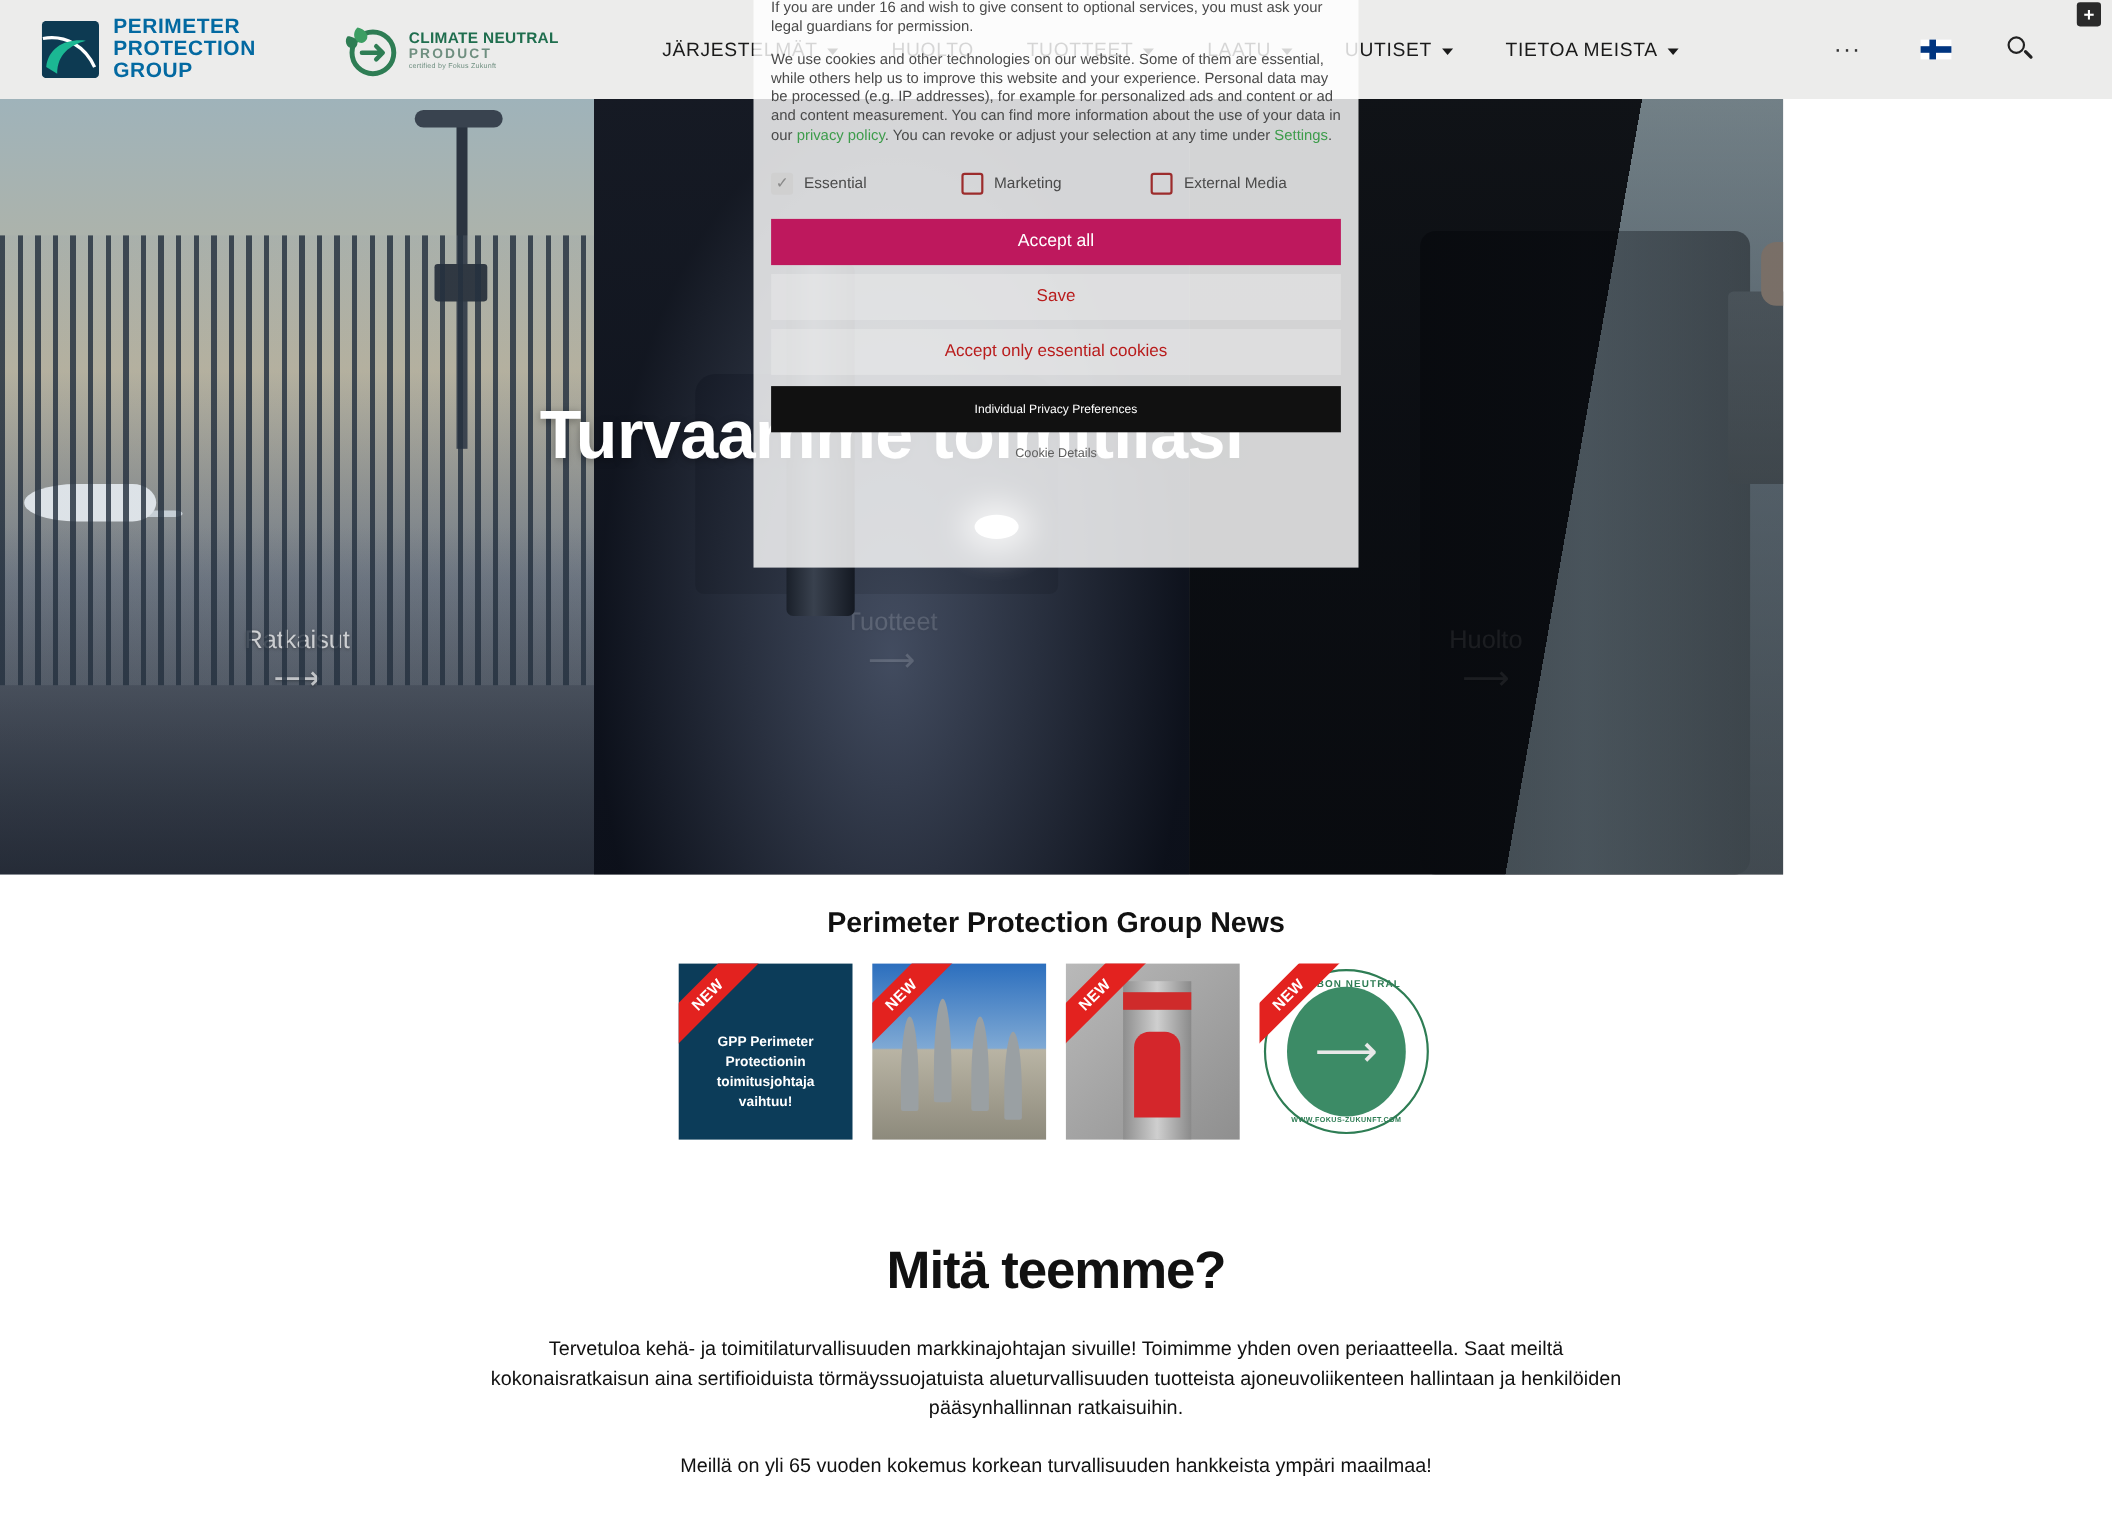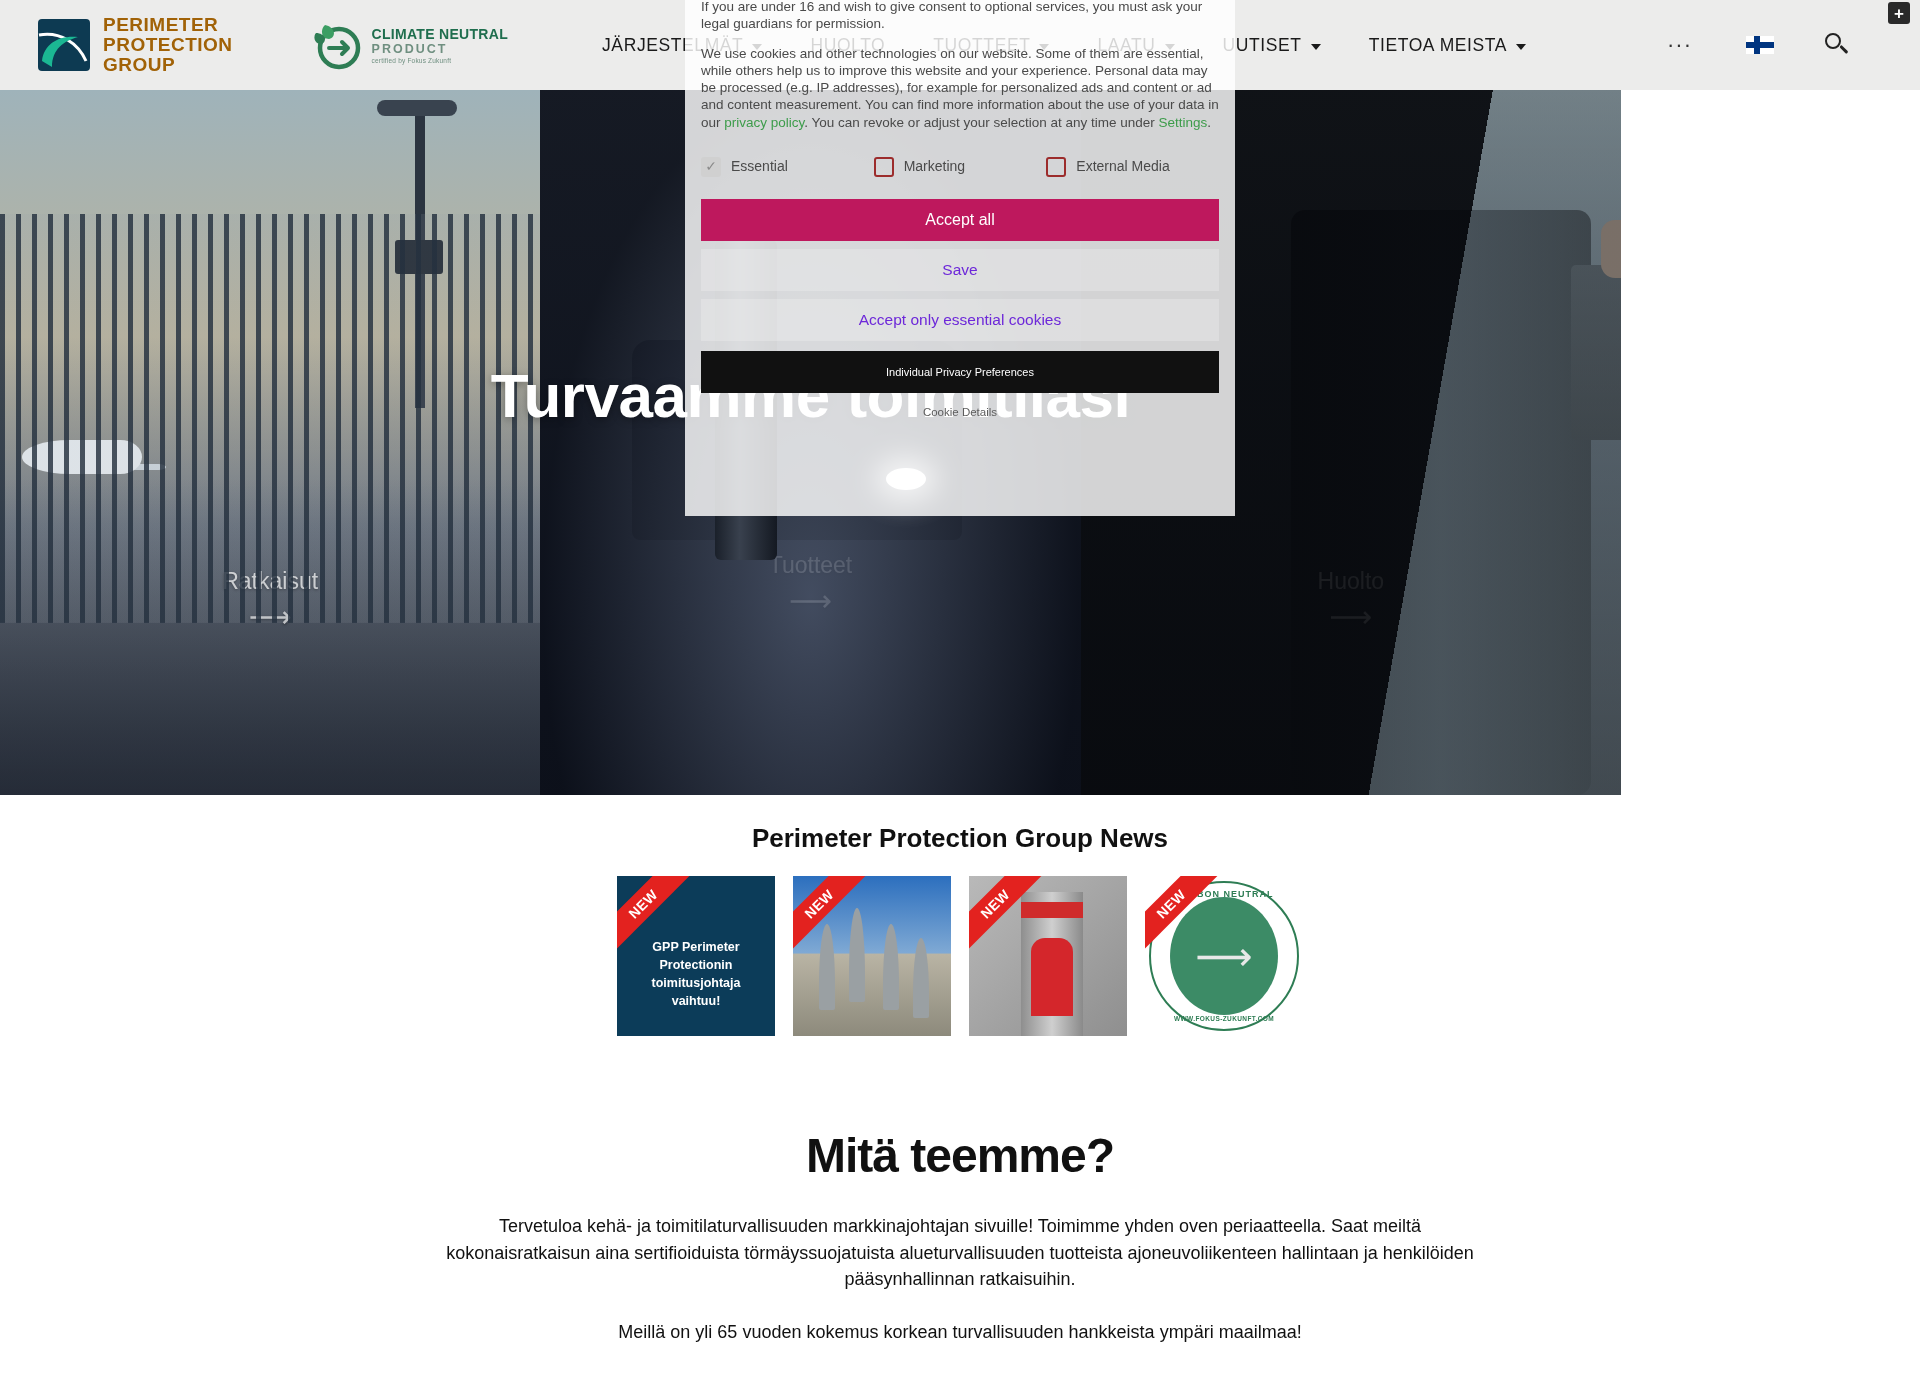--- a/index.html
+++ b/index.html
@@ -16,21 +16,21 @@
     width: 1920px; height: 90px;
     background: #ececeb;
     display: flex; align-items: center;
     z-index: 5;
   }
   .logo-block { display:flex; align-items:center; margin-left: 38px; }
   .logo-mark { width: 52px; height: 52px; position: relative; }
   .logo-text {
     margin-left: 13px;
     font-weight: bold; font-size: 19px; line-height: 20px;
-    color: #a16207; letter-spacing: .5px;
+    color: #0369a1; letter-spacing: .5px;
   }
   .climate-logo { display:flex; align-items:center; margin-left: 78px; }
   .climate-mark { width: 52px; height: 52px; position:relative; }
   .climate-text { margin-left: 9px; }
   .cl-1 { font-size: 14px; font-weight: bold; color:#1f6e4e; letter-spacing:.3px;}
   .cl-2 { font-size: 12.5px; font-weight: bold; color:#6f8f80; letter-spacing:2px; }
   .cl-3 { font-size: 6.5px; color:#6f8f80; letter-spacing:.2px; margin-top:1px;}
 
   .nav { display:flex; align-items:center; margin-left: 70px; gap: 0px; }
   .nav-item {
@@ -165,21 +165,21 @@
   .cbox { width:20px;height:20px;border-radius:3px; flex:none; }
   .cbox.disabled { background:#d0d0d0; color:#8a8a8a; display:flex;align-items:center;justify-content:center;
     font-size:14px; }
   .cbox.unchecked { border:2px solid #9c2c2c; background:transparent;}
   .btn-accept {
     width:100%; height:42px; background:#be185d; color:#fff; border:none;
     font-size:16px; font-family:inherit; cursor:pointer; display:flex;
     align-items:center; justify-content:center;
   }
   .btn-plain {
-    width:100%; height:42px; background:rgba(240,240,240,.35); color:#6d28d9; border:none;
+    width:100%; height:42px; background:rgba(240,240,240,.35); color:#b91c1c; border:none;
     font-size:15.5px; font-family:inherit; cursor:pointer; margin-top:8px;
     display:flex; align-items:center; justify-content:center;
   }
   .btn-dark {
     width:100%; height:42px; background:#111; color:#fff; border:none;
     font-size:11px; font-family:inherit; cursor:pointer; margin-top:10px;
     display:flex; align-items:center; justify-content:center;
   }
   .ck-details { text-align:center; font-size:11.5px; color:#5d5d5d; margin-top:12px; cursor:pointer;}
 </style>

